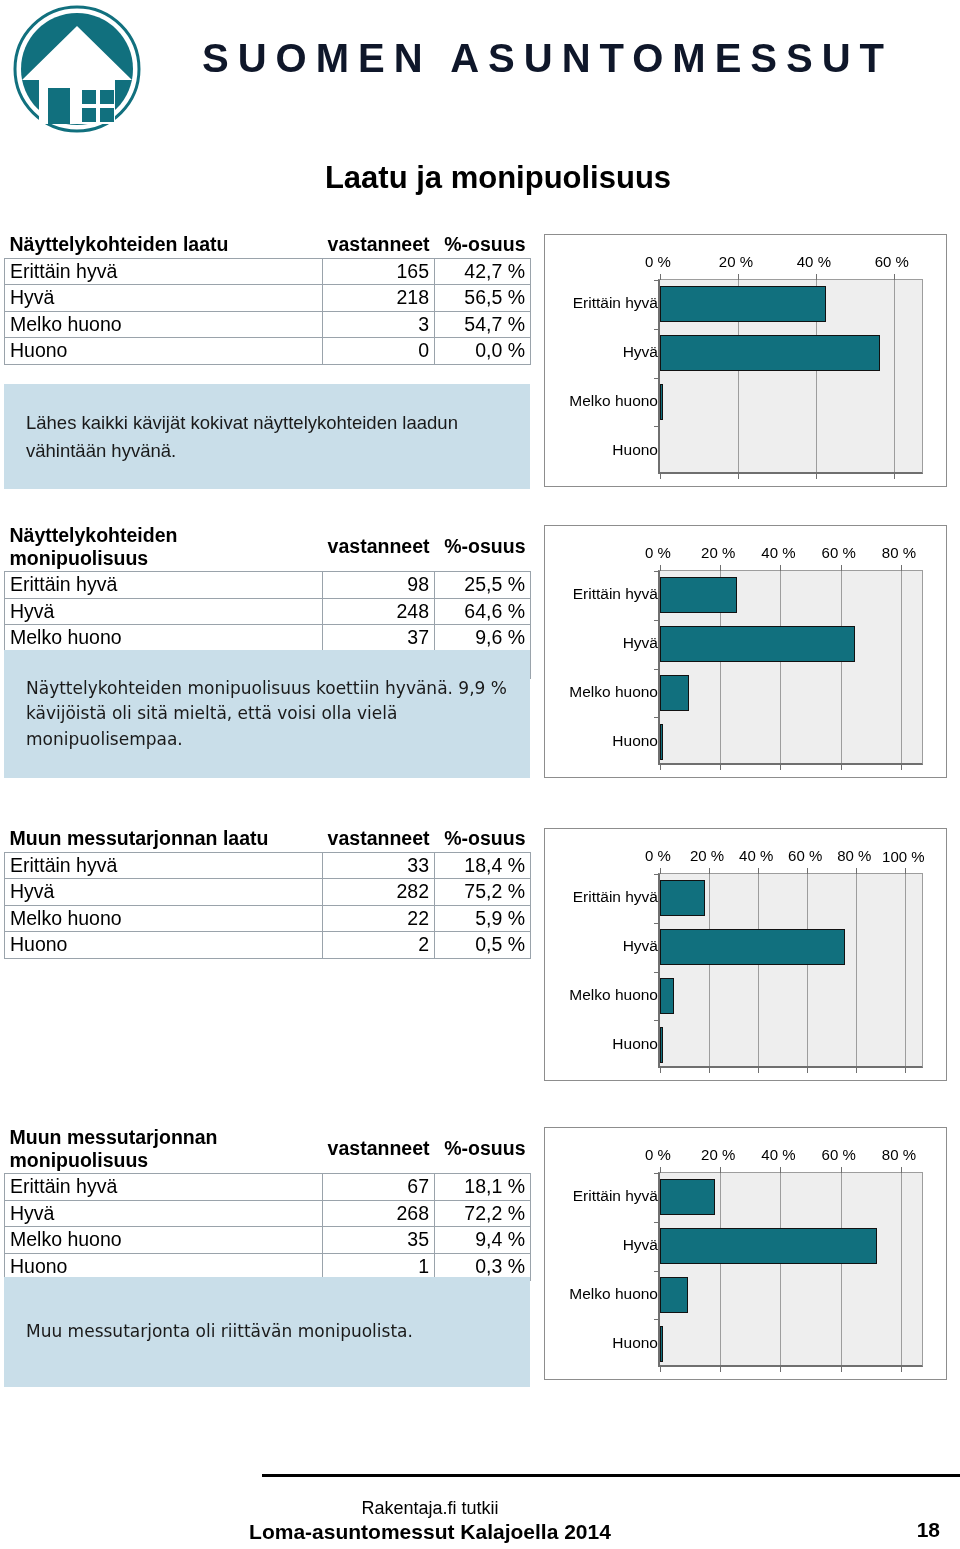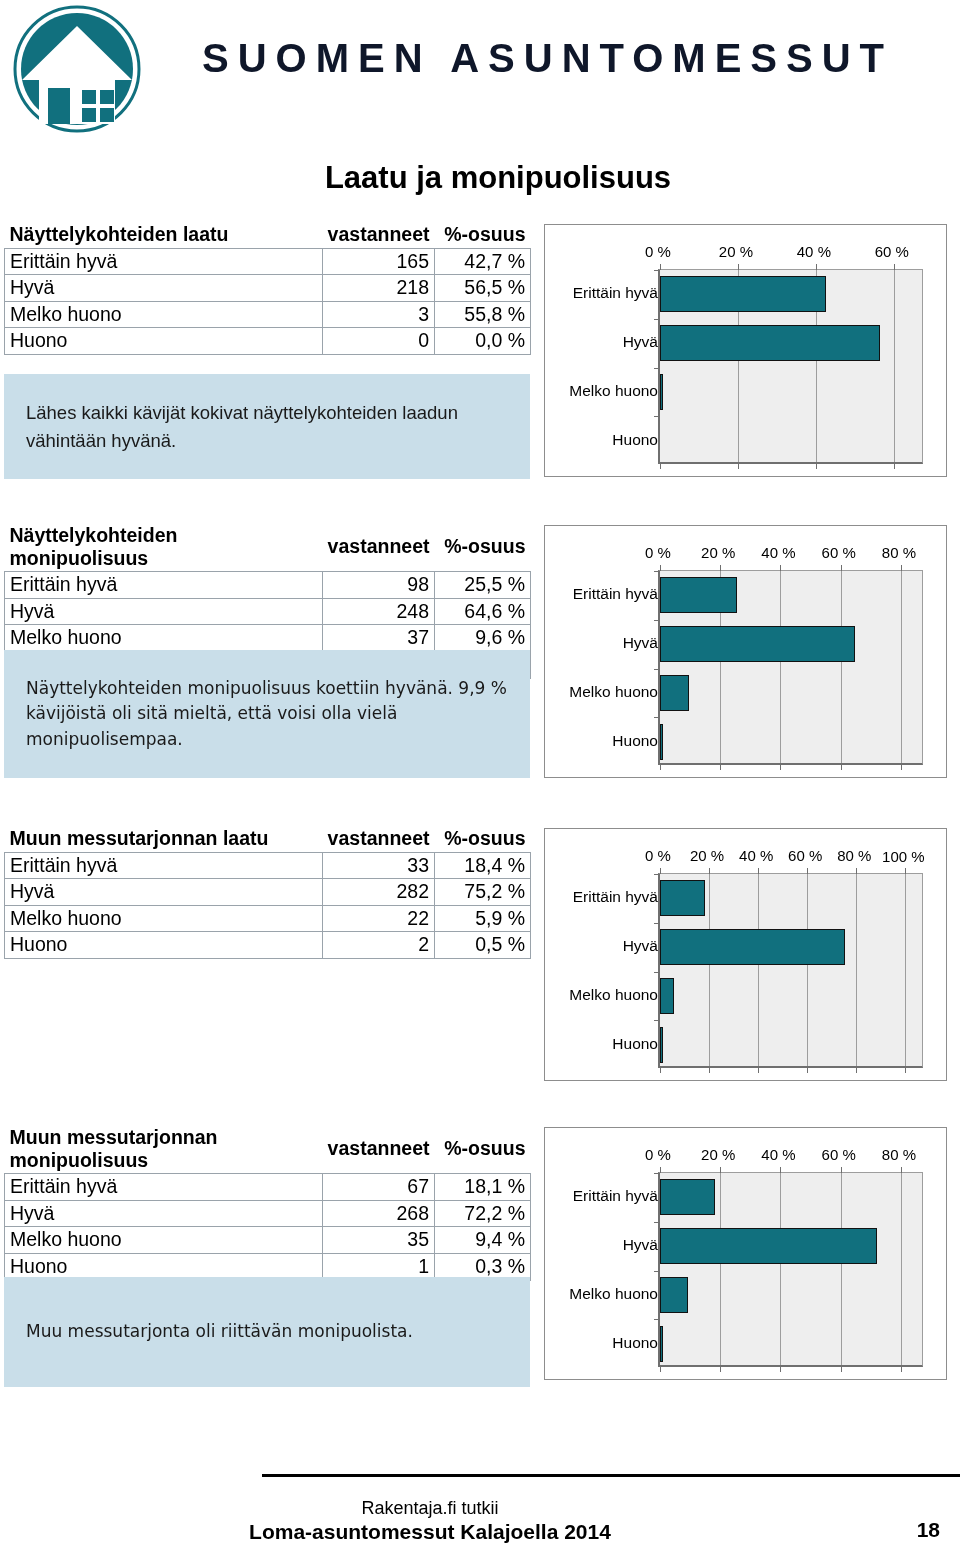--- a/index.html
+++ b/index.html
@@ -207,21 +207,21 @@
       <rect x="70" y="104" width="14" height="14" fill="#11707e"></rect>
       <rect x="88" y="104" width="14" height="14" fill="#11707e"></rect>
     </svg>
   </div>
   <div class="brand-title">SUOMEN ASUNTOMESSUT</div>
 </div>
 
 <div class="page-title">Laatu ja monipuolisuus</div>
 
 <div id="sections-root">
-    <div class="block" style="top: 222px; height: 257px;">
+    <div class="block" style="top: 232px; height: 257px;">
       <div class="tbl-wrap" style="top: 0px;">
         <table class="stat">
           <colgroup>
             <col class="c1">
             <col class="c2">
             <col class="c3">
           </colgroup>
           <thead>
             <tr>
               <th class="th-title">Näyttelykohteiden laatu</th>
@@ -236,21 +236,21 @@
               <td class="c-num">42,7 %</td>
             </tr>
             <tr>
               <td class="c-label">Hyvä</td>
               <td class="c-num">218</td>
               <td class="c-num">56,5 %</td>
             </tr>
             <tr>
               <td class="c-label">Melko huono</td>
               <td class="c-num">3</td>
-              <td class="c-num">55,8 %</td>
+              <td class="c-num">54,7 %</td>
             </tr>
             <tr>
               <td class="c-label">Huono</td>
               <td class="c-num">0</td>
               <td class="c-num">0,0 %</td>
             </tr>
           </tbody>
         </table>
       </div>
       <div class="note" style="top: 152px; height: 105px;">

